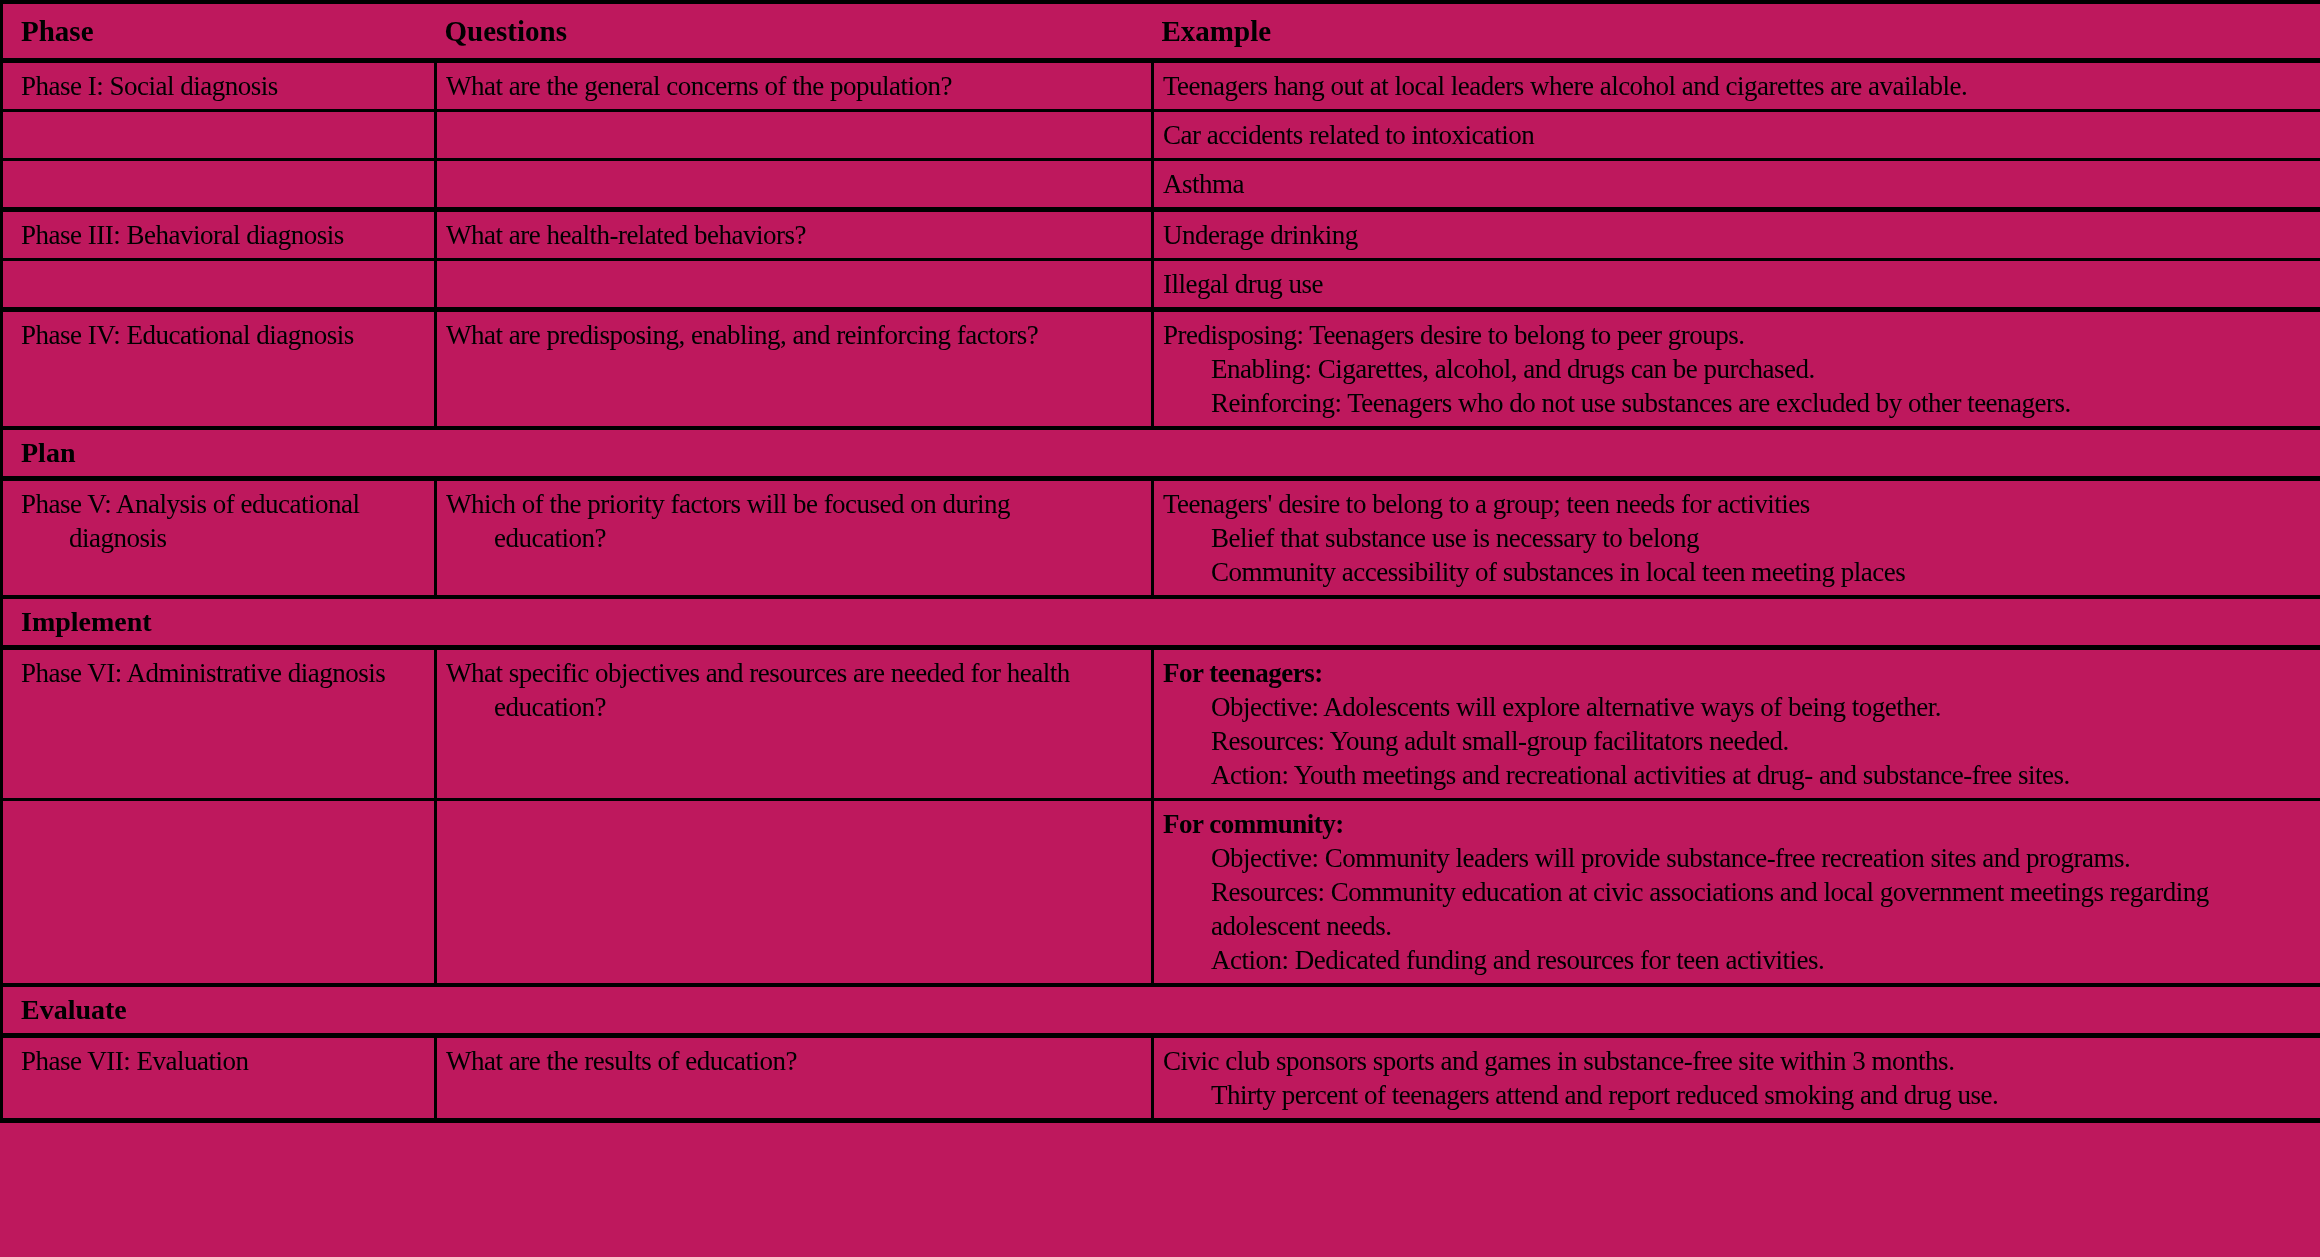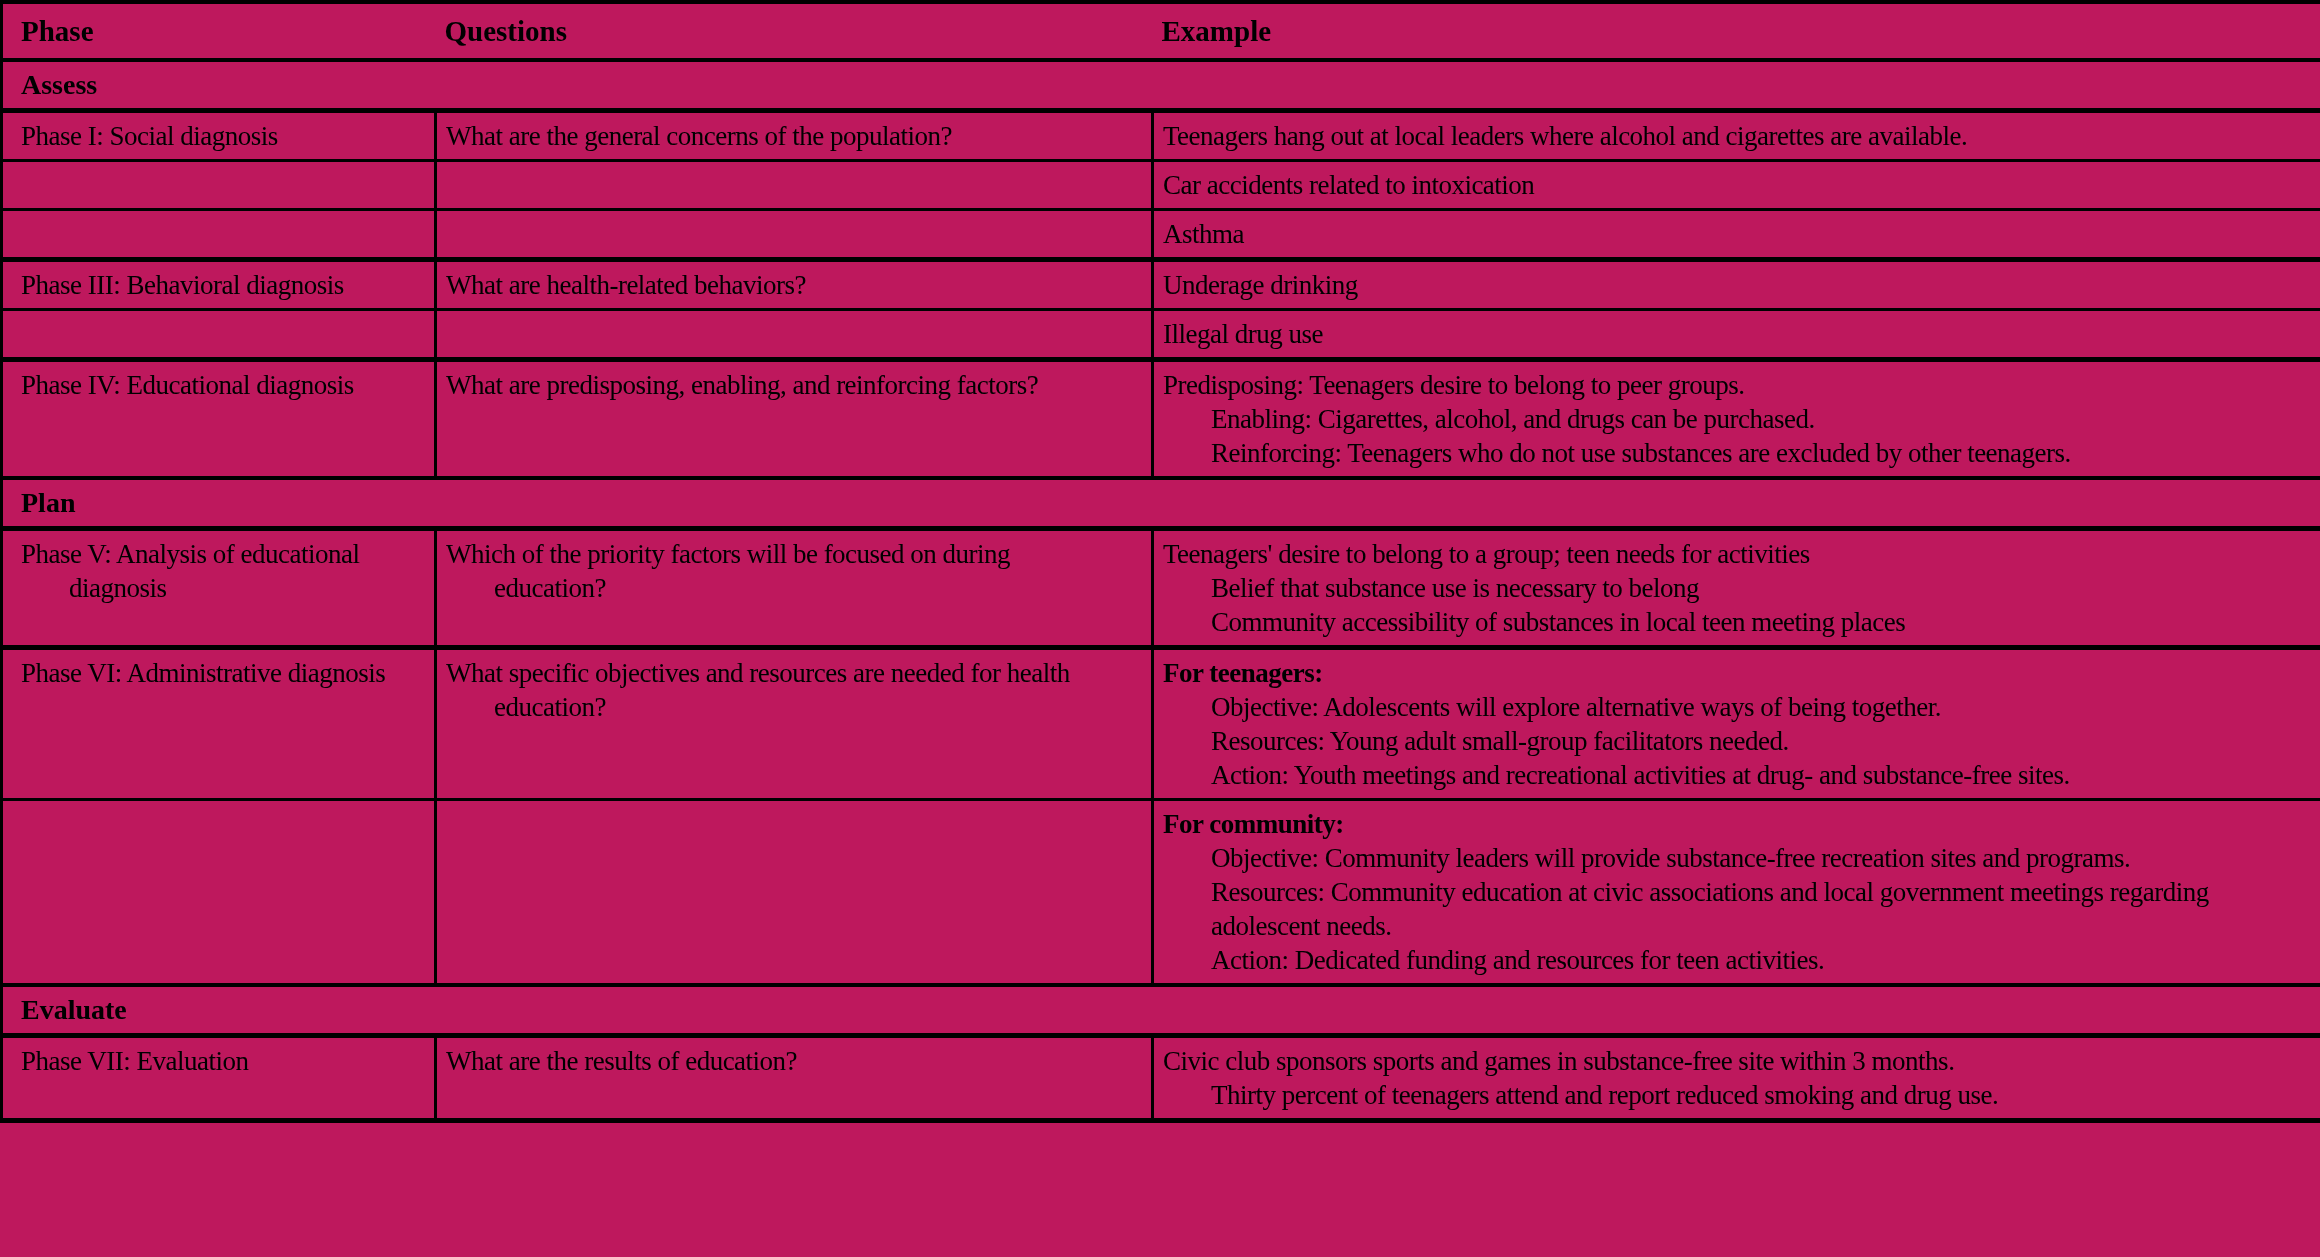--- a/index.html
+++ b/index.html
@@ -77,23 +77,20 @@
       <col class="c-example">
     </colgroup>
     <thead>
       <tr>
         <th class="first">Phase</th>
         <th>Questions</th>
         <th>Example</th>
       </tr>
     </thead>
     <tbody id="table-body">
-        <tr>
-          <td colspan="3" class="section-cell">Assess</td>
-        </tr>
         <tr class="data-row group-start">
           <td class="phase-cell">
             <div class="line"><span>Phase I: Social diagnosis</span></div>
           </td>
           <td class="question-cell">
             <div class="line"><span>What are the general concerns of the population?</span></div>
           </td>
           <td class="example-cell">
             <div class="line"><span>Teenagers hang out at local leaders where alcohol and cigarettes are available.</span></div>
           </td>
@@ -153,20 +150,23 @@
           </td>
           <td class="question-cell">
             <div class="line"><span>Which of the priority factors will be focused on during</span></div>
             <div class="line indent"><span>education?</span></div>
           </td>
           <td class="example-cell">
             <div class="line"><span>Teenagers' desire to belong to a group; teen needs for activities</span></div>
             <div class="line indent"><span>Belief that substance use is necessary to belong</span></div>
             <div class="line indent"><span>Community accessibility of substances in local teen meeting places</span></div>
           </td>
+        </tr>
+        <tr>
+          <td colspan="3" class="section-cell">Implement</td>
         </tr>
         <tr class="data-row group-start">
           <td class="phase-cell">
             <div class="line"><span>Phase VI: Administrative diagnosis</span></div>
           </td>
           <td class="question-cell">
             <div class="line"><span>What specific objectives and resources are needed for health</span></div>
             <div class="line indent"><span>education?</span></div>
           </td>
           <td class="example-cell">

